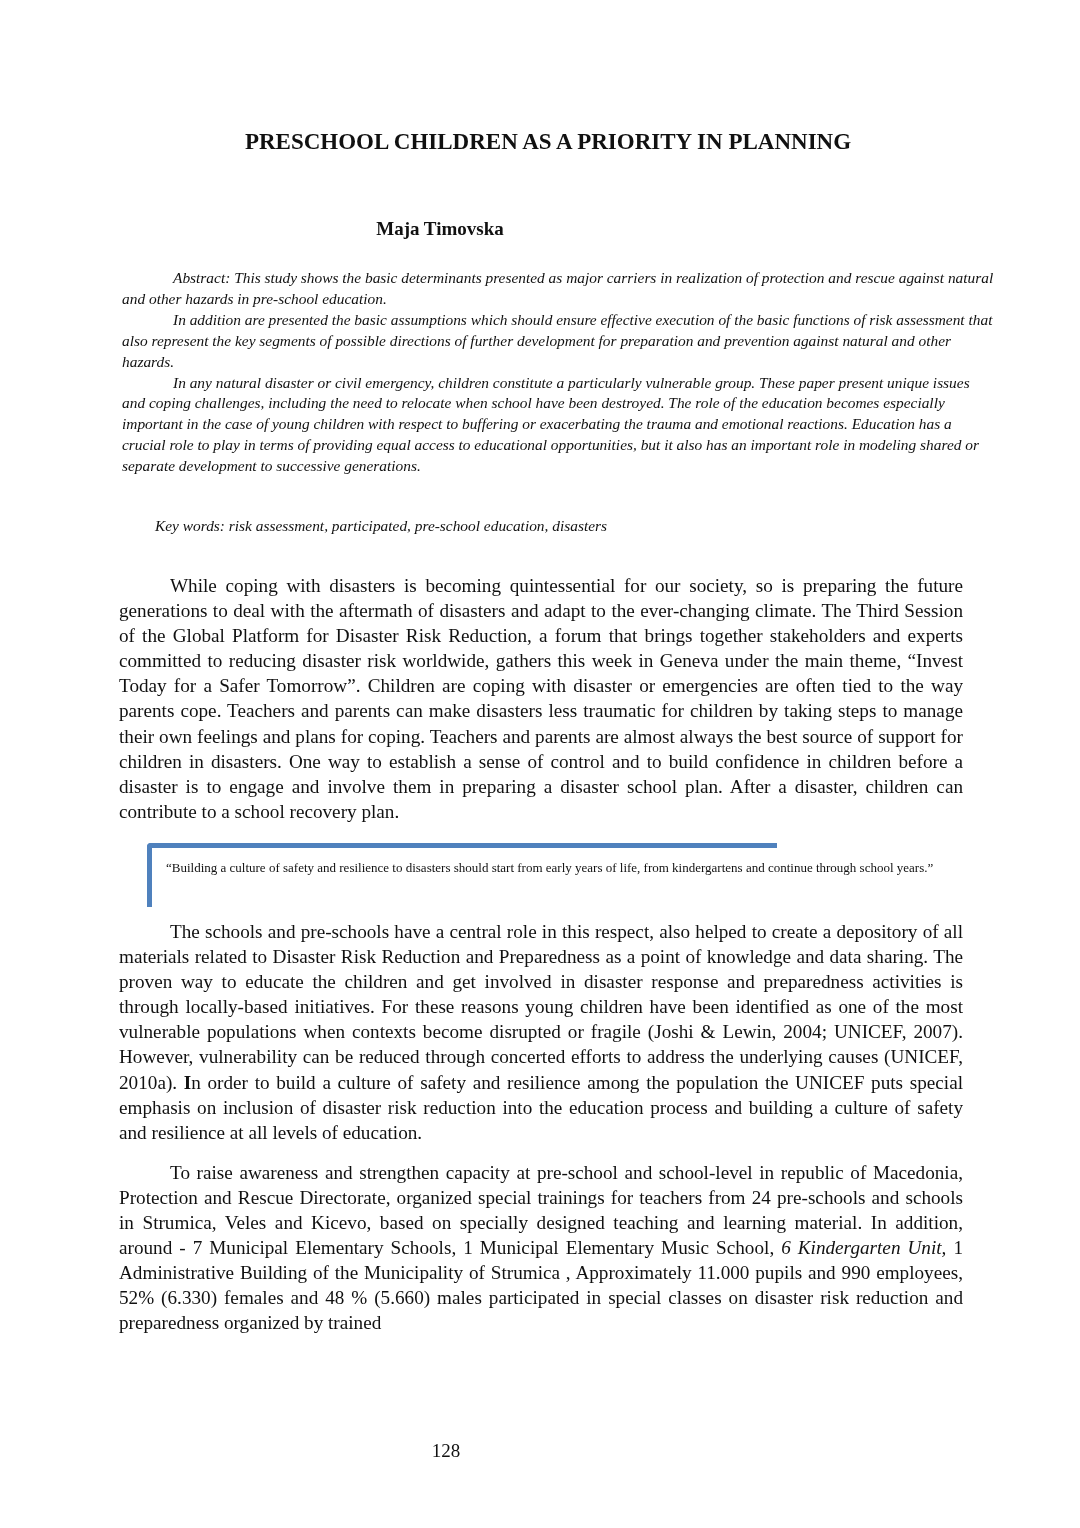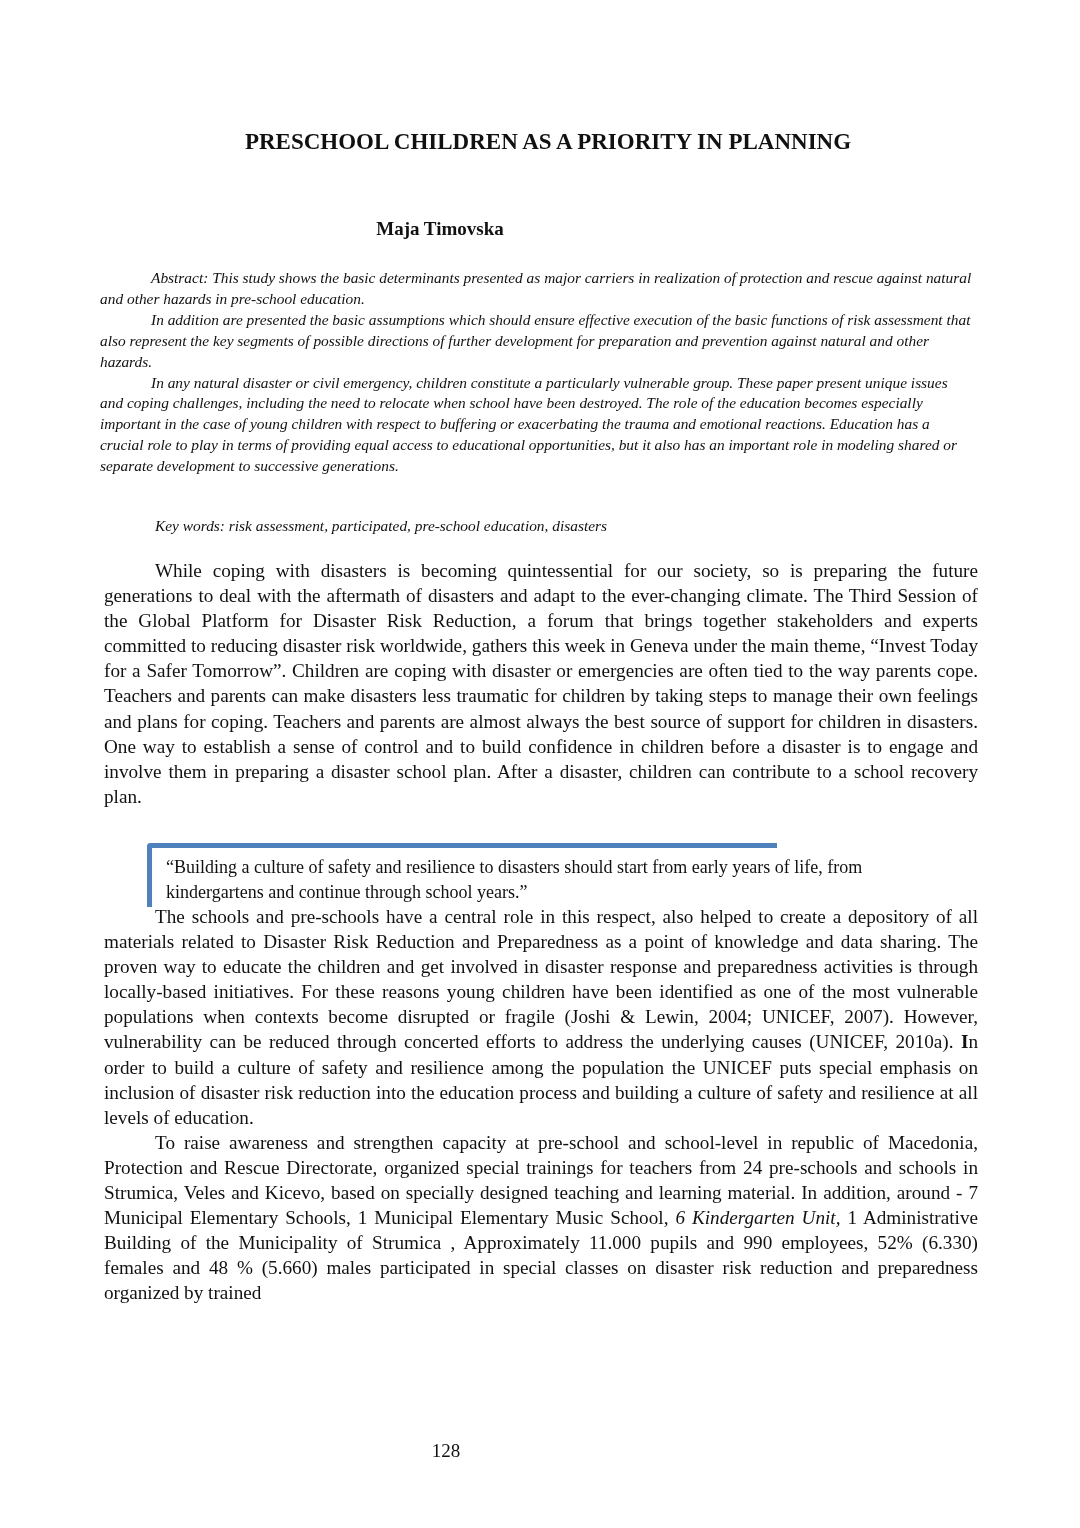--- a/index.html
+++ b/index.html
@@ -9,41 +9,41 @@
     }
     .title {
       position: absolute; left: 8px; width: 1080px; top: 128px;
       text-align: center; font-weight: bold; font-size: 23px; line-height: 27px;
     }
     .author {
       position: absolute; left: 0; width: 880px; top: 218px;
       text-align: center; font-weight: bold; font-size: 19px;
     }
     .abstract {
-      position: absolute; left: 100px; width: 874px; top: 268px;
+      position: absolute; left: 122px; width: 874px; top: 268px;
       font-style: italic; font-size: 15.4px; line-height: 20.9px;
     }
     .abstract p { margin: 0; text-indent: 51px; text-align: left; }
     .keywords {
       position: absolute; left: 104px; width: 874px; top: 517px;
       font-style: italic; font-size: 15.4px; text-indent: 51px;
     }
     .body-block {
       position: absolute; left: 104px; width: 874px;
       font-size: 19.2px; line-height: 25.1px; text-align: justify;
     }
-    .body-block p { margin: 0; text-indent: 51px; }
+    .body-block p { margin: 15px; text-indent: 51px; }
     .quote {
       position: absolute; left: 147px; top: 843px; width: 630px; height: 64px;
       border-top: 5px solid #4f81bd; border-left: 5px solid #4f81bd;
       border-radius: 4px 0 0 0; box-sizing: border-box;
     }
     .quote-text {
       position: absolute; left: 166px; top: 855px; width: 780px;
-      font-size: 18px; line-height: 25px;
+      font-size: 13px; line-height: 25px;
     }
     .page-number {
       position: absolute; left: 0; width: 892px; top: 1440px;
       text-align: center; font-size: 19px;
     }
     .it { font-style: italic; }
     .b { font-weight: bold; }
   </style>
 </head>
 <body>

